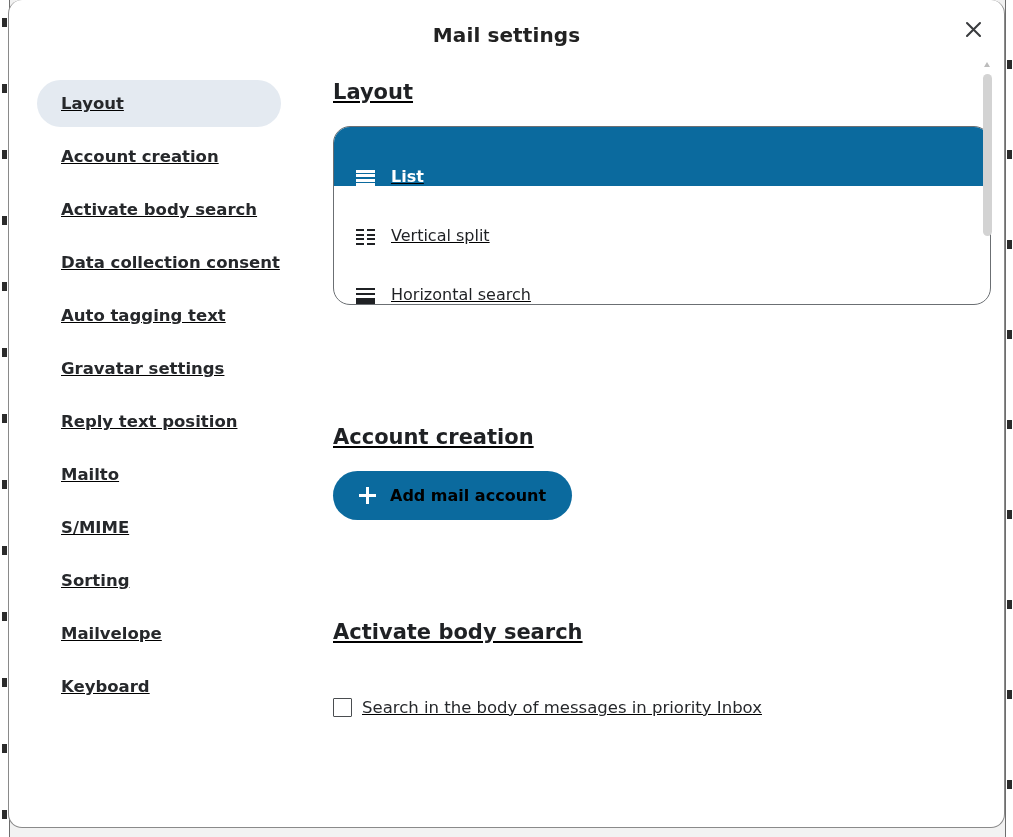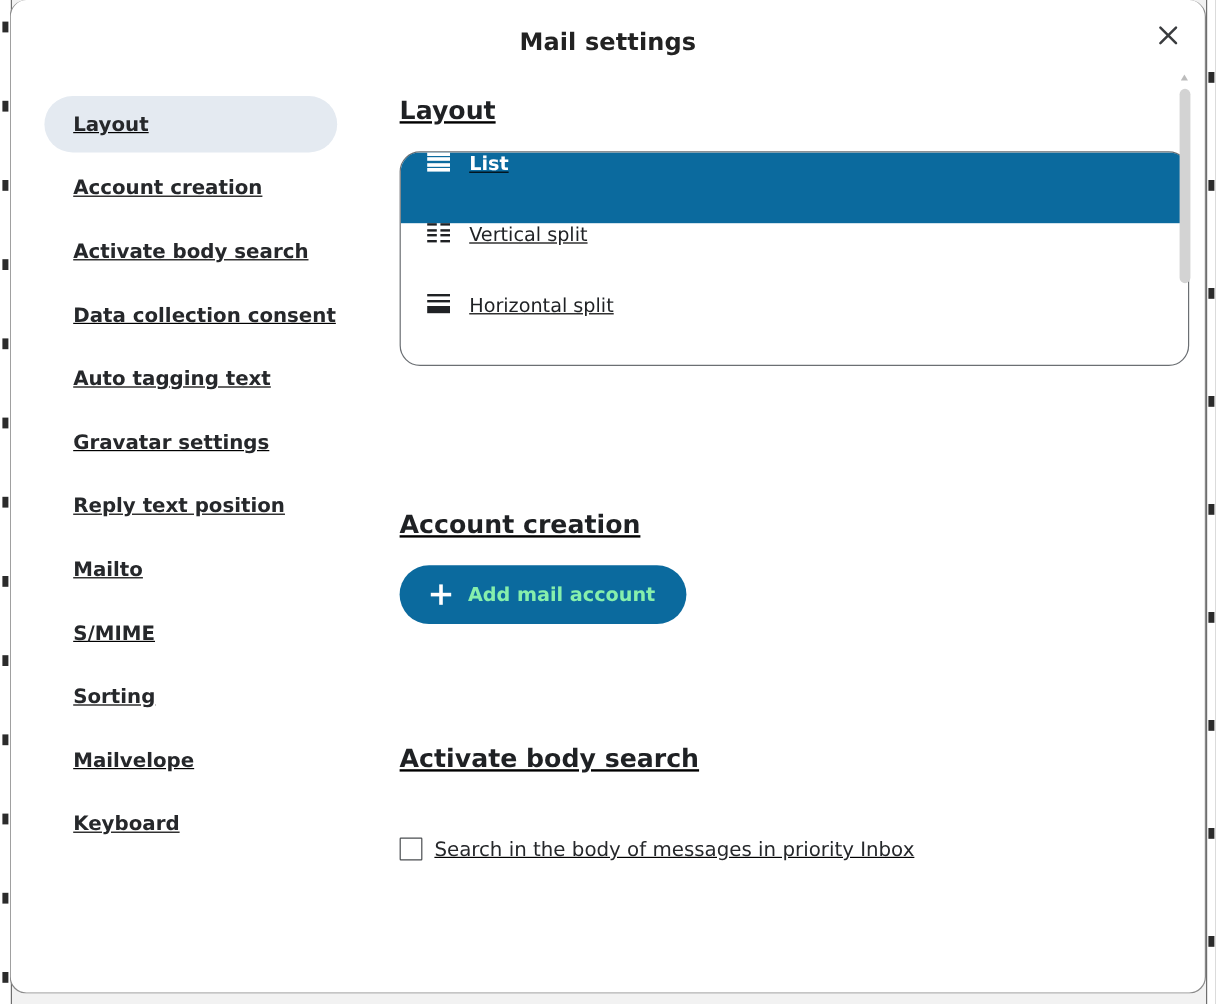--- a/index.html
+++ b/index.html
@@ -146,21 +146,21 @@
   
   .listbox {
     width: 658px;
     border: 1.5px solid #6b6f73;
     border-radius: 17px;
     overflow: hidden;
     background: #ffffff;
   }
   .listbox-option {
     display: flex;
-    align-items: flex-start;
+    align-items: flex-end;
     gap: 16px;
     height: 59px;
     padding: 0 22px;
     font-size: 16px;
     color: #1f2124;
     cursor: pointer;
   }
   .listbox-option.selected {
     background: #0b6a9e;
     color: #ffffff;
@@ -190,21 +190,21 @@
   .icon-hsplit .bar.thick { height: 6px; }
 
   
   .btn-primary {
     display: inline-flex;
     align-items: center;
     gap: 14px;
     height: 49px;
     padding: 0 26px;
     background: #0b6a9e;
-    color: #86efac;
+    color: #000000;
     border: none;
     border-radius: 25px;
     font-family: inherit;
     font-size: 16px;
     font-weight: 700;
     cursor: pointer;
   }
   .plus-icon { width: 17px; height: 17px; position: relative; flex: 0 0 17px; }
   .plus-icon::before, .plus-icon::after {
     content: "";
@@ -383,21 +383,21 @@
                 </span>
             </span>
             <span>Vertical split</span>
           </div>
           <div class="listbox-option">
             <span class="opt-icon icon-hsplit">
               <i class="bar"></i>
                 <i class="bar"></i>
                 <i class="bar thick"></i>
             </span>
-            <span>Horizontal split</span>
+            <span>Horizontal search</span>
           </div>
         </div>
       </section>
 
       <div class="spacer-lg"></div>
 
       <section class="section">
         <h2 class="section-title">Account creation</h2>
         <button class="btn-primary">
           <span class="plus-icon"></span>

